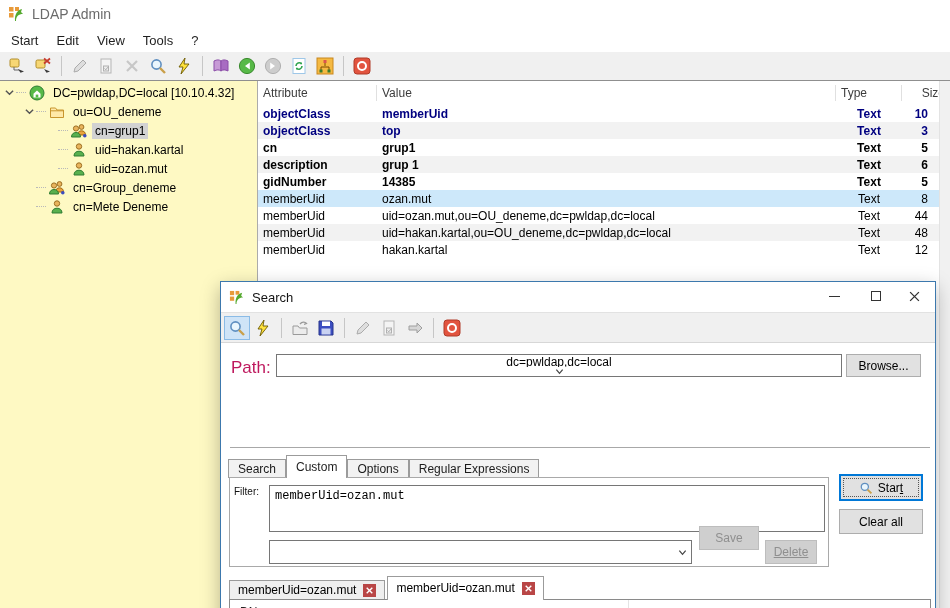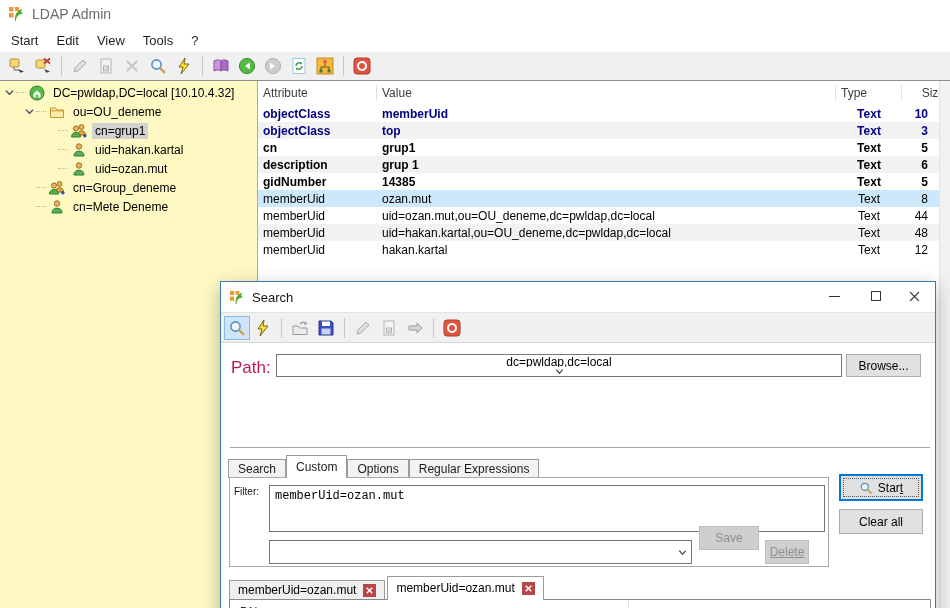--- a/index.html
+++ b/index.html
@@ -71,21 +71,21 @@
   .tab { border:1px solid #9b9b9b; border-bottom:none; background:#f2f2f2; font-size:12px; color:#1c1c1c;
          padding:2px 9px 3px; height:19px; }
   .tab.active { background:#fff; height:23px; padding-top:4px; position:relative; z-index:3; }
   .tab-panel { position:absolute; top:134px; left:8px; width:600px; height:90px; border:1px solid #a9a9a9; background:#fff; z-index:2; }
   .filter-label { position:absolute; left:4px; top:8px; font-size:10px; color:#111; }
   .filter-area { position:absolute; left:39px; top:7px; width:556px; height:47px; border:1px solid #767676;
                  font-family:"Liberation Mono", monospace; font-size:12px; padding:3px 5px; resize:none; outline:none; }
   .saved-combo { left:39px; top:62px; width:423px; height:24px; }
   .btn.disabled { background:#cfcfcf; border-color:#bdbdbd; color:#8f8f8f; }
   .save-btn { position:absolute; left:469px; top:48px; width:60px; height:24px; }
-  .delete-btn { position:absolute; left:535px; top:62px; width:44px; height:24px;text-decoration:underline; }
+  .delete-btn { position:absolute; left:535px; top:62px; width:52px; height:24px;text-decoration:underline; }
 
   .start-btn { position:absolute; left:618px; top:131px; width:84px; height:27px; border:2px solid #0078d7; background:#e1e1e1; }
   .start-inner { display:flex; align-items:center; justify-content:center; gap:5px; width:100%; height:100%; outline:1px dotted #555; outline-offset:-3px; font-size:12px; }
   .start-inner svg { width:14px; height:14px; }
   .clear-btn { position:absolute; left:618px; top:166px; width:84px; height:25px; }
 
   .res-tabs { position:absolute; top:233px; left:8px; height:24px; display:flex; align-items:flex-end; }
   .res-tab { display:flex; align-items:center; gap:7px; border:1px solid #9b9b9b; border-bottom:none; background:#efefef;
              font-size:12px; padding:2px 8px 3px; height:20px; }
   .res-tab.active { background:#fff; height:24px; position:relative; z-index:3; margin-left:2px; }

